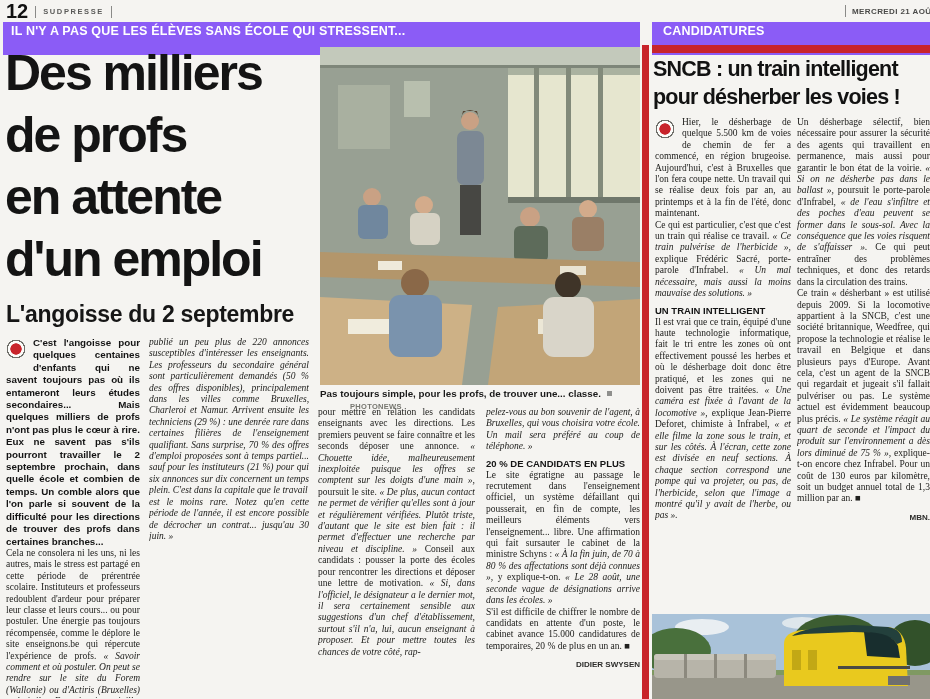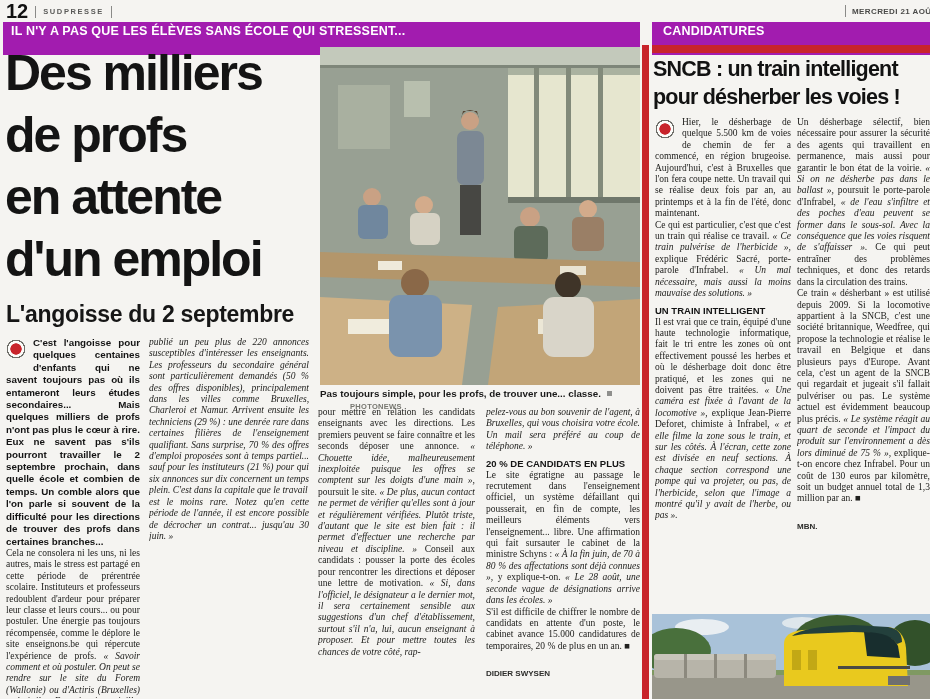--- a/index.html
+++ b/index.html
@@ -8,21 +8,21 @@
 
   
   #hdr-left{position:absolute;left:6px;top:2px;height:19px;display:flex;align-items:center;gap:7px;}
   #page-num{font:800 20px/19px "Liberation Sans",sans-serif;color:#111;}
   .vbar{width:1px;height:12px;background:#8a8a88;}
   #masthead{font:700 7.5px "Liberation Sans",sans-serif;letter-spacing:1.6px;color:#5a5a58;}
   #hdr-right{position:absolute;left:845px;top:5px;display:flex;align-items:center;gap:6px;white-space:nowrap;}
   #date-label{font:700 8px "Liberation Sans",sans-serif;letter-spacing:.4px;color:#4a4a48;}
 
   
-  .kicker{position:absolute;top:22px;height:33px;background:#a21caf;color:#fff;
+  .kicker{position:absolute;top:22px;height:33px;background:#8b5cf6;color:#fff;
           font:800 12.5px/19px "Liberation Sans",sans-serif;letter-spacing:.2px;
           padding-left:8px;box-sizing:border-box;overflow:hidden;white-space:nowrap;}
   #kicker-left{left:3px;width:637px;}
   #kicker-right{left:652px;width:278px;padding-left:11px;}
 
   
   #headline{position:absolute;left:5px;top:42px;width:314px;font:800 50px/62px "Liberation Sans",sans-serif;
             letter-spacing:-2px;color:#141414;}
   #subtitle{position:absolute;left:6px;top:301px;width:310px;font:700 23px/26px "Liberation Sans",sans-serif;
             letter-spacing:-.3px;color:#161616;}
@@ -42,21 +42,21 @@
   #c2{left:149px;top:337px;width:160px;height:361px;}
   #c3{left:318px;top:407px;width:157px;height:291px;}
   #c4{left:486px;top:407px;width:154px;height:291px;}
   #e1{left:655px;top:117px;width:136px;height:497px;}
   #e2{left:797px;top:117px;width:133px;height:497px;}
   .col p{margin:0;text-align:justify;font:9.5px/11.4px "Liberation Serif",serif;color:#20201e;}
   .col .i{font-style:italic;font-family:"Liberation Serif",serif;}
   .col .r{font-style:normal;}
   .col .lead{font:700 9.8px/11.8px "Liberation Sans",sans-serif;color:#141414;}
   .subhead{font:800 9.5px/11px "Liberation Sans",sans-serif;margin:5px 0 1px;color:#141414;}
-  .byline{font:800 8px/10px "Liberation Sans",sans-serif;margin-top:17px;color:#2c2c2a;}
+  .byline{font:800 8px/10px "Liberation Sans",sans-serif;text-align:right;margin-top:8px;color:#2c2c2a;}
   .red-bullet{float:left;width:23px;height:24px;margin:1px 4px 0 0;
       background:radial-gradient(circle at 10px 11px,#c8242b 0 5.4px,#fcfcfa 5.9px 7.9px,#6d6d68 8.2px 9.2px,transparent 9.5px);}
   .quote-box{margin:6px 0 5px;font:800 12.5px/14.5px "Liberation Sans",sans-serif;letter-spacing:-.2px;color:#131313;}
   .quote-bar{float:left;width:9px;height:29px;background:#c8242b;margin:2px 6px 0 0;}
 
   
   #vrule{position:absolute;left:642px;top:45px;width:7px;height:654px;background:#c8242b;}
   #env-topbar{position:absolute;left:652px;top:45px;width:278px;height:8px;background:#c8242b;}
   #env-headline{position:absolute;left:653px;top:55px;width:279px;font:800 21.5px/28px "Liberation Sans",sans-serif;
                 letter-spacing:-.8px;color:#121212;white-space:nowrap;overflow:hidden;}

